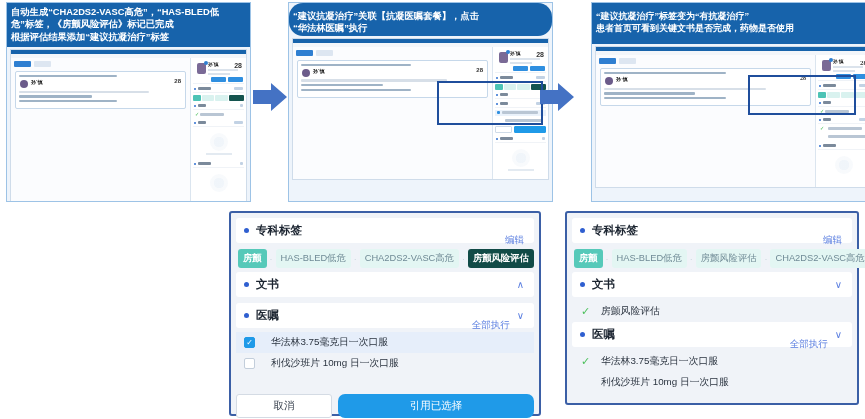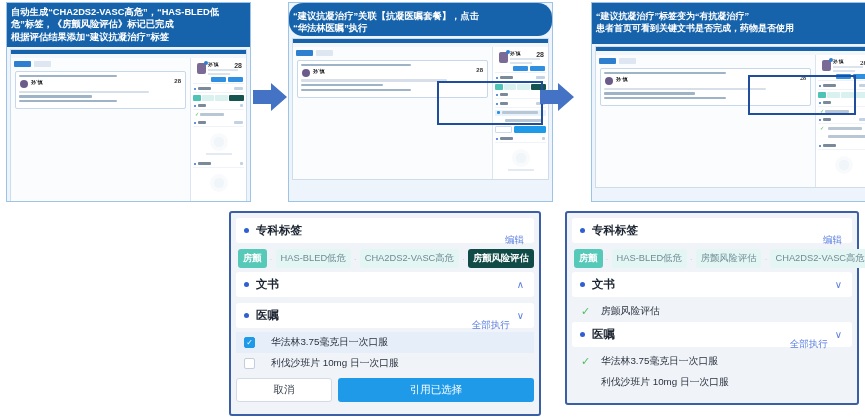--- a/index.html
+++ b/index.html
@@ -201,27 +201,27 @@
   }
   .tick { color: #4cc05c; font-size: 11px; margin-right: 10px; width: 11px;
           flex: 0 0 auto; text-align: center; }
 
   .docrow {
     display: flex; align-items: center;
     height: 22px; padding: 0 8px;
     font-size: 9.8px; color: #2b3440;
   }
 
-  .btnrow { display: flex; margin-top: 4px; }
+  .btnrow { display: flex; margin-top: 20px; }
   .btn {
     height: 24px; display: flex; align-items: center; justify-content: center;
     font-size: 10.5px; border-radius: 3px;
   }
   .btn.cancel { flex: 0 0 96px; background: #ffffff; border: 1px solid #d4dbe4; color: #3a4350; }
-  .btn.primary { flex: 1; background: #1f9ae8; color: #ffffff; margin-left: 6px; }
+  .btn.primary { flex: 1; background: #1f9ae8; color: #ffffff; margin-left: 6px; border-radius: 7px; }
 </style>
 </head>
 <body>
 
 <div id="root">
 
   <div class="step-panel p1">
     <div class="banner">自动生成“CHA2DS2-VASC高危”，“HAS-BLED低
 危”标签，《房颤风险评估》标记已完成
 根据评估结果添加“建议抗凝治疗”标签</div>

